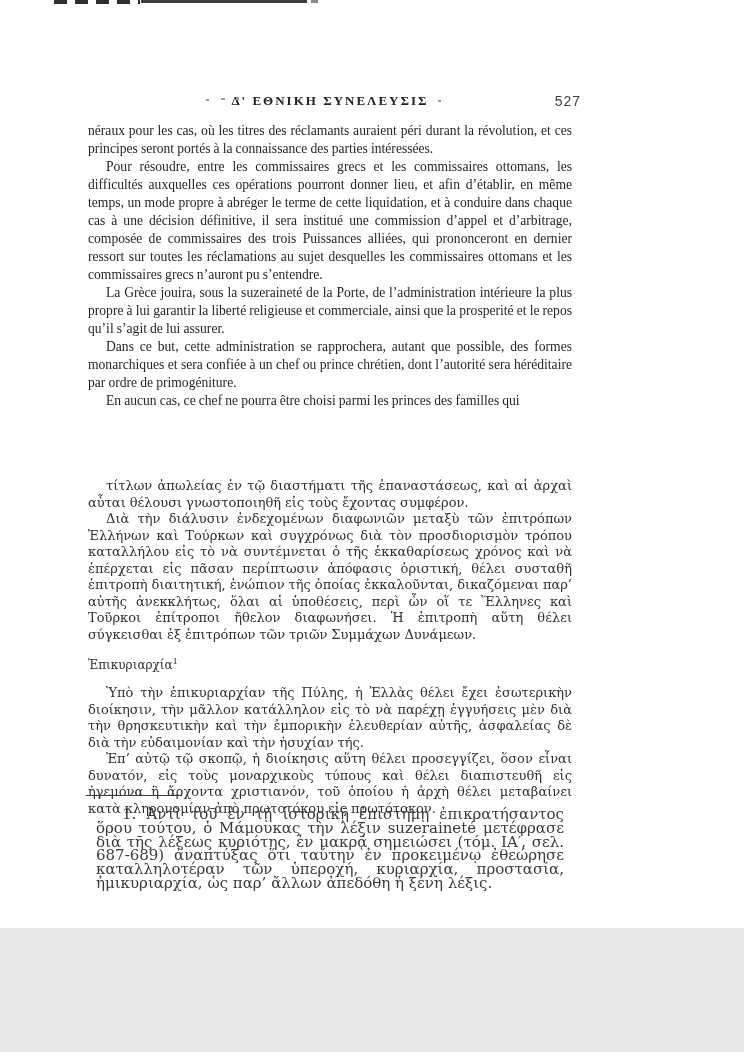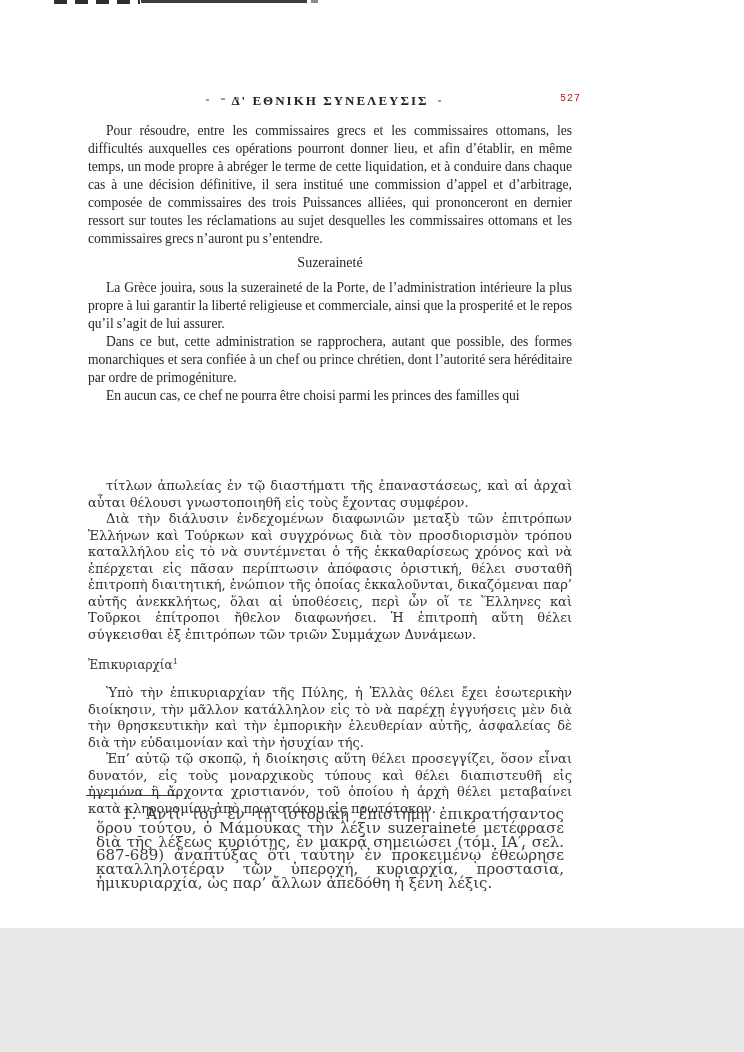--- a/index.html
+++ b/index.html
@@ -24,22 +24,22 @@
   .running-head{
     text-align:center;
     font-family:"Liberation Serif", serif;
     font-weight:700;
     font-size:13px;
     letter-spacing:2px;
     color:#222;
   }
   .page-number{
     position:absolute;right:-9px;top:0;
-    font-family:Liberation Mono, monospace;
-    font-size:10px;letter-spacing:1px;color:#b91c1c;
+    font-family:Liberation Sans, sans-serif;
+    font-size:14px;letter-spacing:1px;color:#404040;
   }
   .speck{position:absolute;background:#9a9a9a;}
   .sp1{left:118px;top:6px;width:3px;height:2px;}
   .sp2{left:133px;top:5px;width:4px;height:2px;}
   .sp3{left:148px;top:4px;width:3px;height:3px;}
   .sp4{left:350px;top:7px;width:3px;height:2px;}
 
   
   .french-block{top:122px;}
   .fr{
@@ -120,22 +120,22 @@
   <header class="col header-row">
     <span class="speck sp1"></span>
     <span class="speck sp2"></span>
     <span class="speck sp3"></span>
     <span class="speck sp4"></span>
     <div class="running-head">Δ' ΕΘΝΙΚΗ ΣΥΝΕΛΕΥΣΙΣ</div>
     <div class="page-number">527</div>
   </header>
 
   <section class="col french-block">
+    <p class="fr noindent">néraux pour les cas, où les titres des réclamants auraient péri durant la révolution, et ces principes seront portés à la connaissance des parties intéressées.</p>
     <p class="fr">Pour résoudre, entre les commissaires grecs et les commissaires ottomans, les difficultés auxquelles ces opérations pourront donner lieu, et afin d’établir, en même temps, un mode propre à abréger le terme de cette liquidation, et à conduire dans chaque cas à une décision définitive, il sera institué une commission d’appel et d’arbitrage, composée de commissaires des trois Puissances alliées, qui prononceront en dernier ressort sur toutes les réclamations au sujet desquelles les commissaires ottomans et les commissaires grecs n’auront pu s’entendre.</p>
-    <h2 class="fr-heading">Suzeraineté</h2>
     <p class="fr">La Grèce jouira, sous la suzeraineté de la Porte, de l’administration intérieure la plus propre à lui garantir la liberté religieuse et commerciale, ainsi que la prosperité et le repos qu’il s’agit de lui assurer.</p>
     <p class="fr">Dans ce but, cette administration se rapprochera, autant que possible, des formes monarchiques et sera confiée à un chef ou prince chrétien, dont l’autorité sera héréditaire par ordre de primogéniture.</p>
     <p class="fr">En aucun cas, ce chef ne pourra être choisi parmi les princes des familles qui</p>
   </section>
 
   <section class="col greek-block">
     <p class="gr noindent">τίτλων ἀπωλείας ἐν τῷ διαστήματι τῆς ἐπαναστάσεως, καὶ αἱ ἀρχαὶ αὗται θέλουσι γνωστοποιηθῆ εἰς τοὺς ἔχοντας συμφέρον.</p>
     <p class="gr">Διὰ τὴν διάλυσιν ἐνδεχομένων διαφωνιῶν μεταξὺ τῶν ἐπιτρόπων Ἑλλήνων καὶ Τούρκων καὶ συγχρόνως διὰ τὸν προσδιορισμὸν τρόπου καταλλήλου εἰς τὸ νὰ συντέμνεται ὁ τῆς ἐκκαθαρίσεως χρόνος καὶ νὰ ἐπέρχεται εἰς πᾶσαν περίπτωσιν ἀπόφασις ὁριστική, θέλει συσταθῆ ἐπιτροπὴ διαιτητική, ἐνώπιον τῆς ὁποίας ἐκκαλοῦνται, δικαζόμεναι παρ’ αὐτῆς ἀνεκκλήτως, ὅλαι αἱ ὑποθέσεις, περὶ ὧν οἵ τε Ἕλληνες καὶ Τοῦρκοι ἐπίτροποι ἤθελον διαφωνήσει. Ἡ ἐπιτροπὴ αὕτη θέλει σύγκεισθαι ἐξ ἐπιτρόπων τῶν τριῶν Συμμάχων Δυνάμεων.</p>
     <h3 class="gr-heading"><span>Ἐπικυριαρχία</span><sup class="note-ref">1</sup></h3>
     <p class="gr">Ὑπὸ τὴν ἐπικυριαρχίαν τῆς Πύλης, ἡ Ἑλλὰς θέλει ἔχει ἐσωτερικὴν διοίκησιν, τὴν μᾶλλον κατάλληλον εἰς τὸ νὰ παρέχῃ ἐγγυήσεις μὲν διὰ τὴν θρησκευτικὴν καὶ τὴν ἐμπορικὴν ἐλευθερίαν αὐτῆς, ἀσφαλείας δὲ διὰ τὴν εὐδαιμονίαν καὶ τὴν ἡσυχίαν τής.</p>

